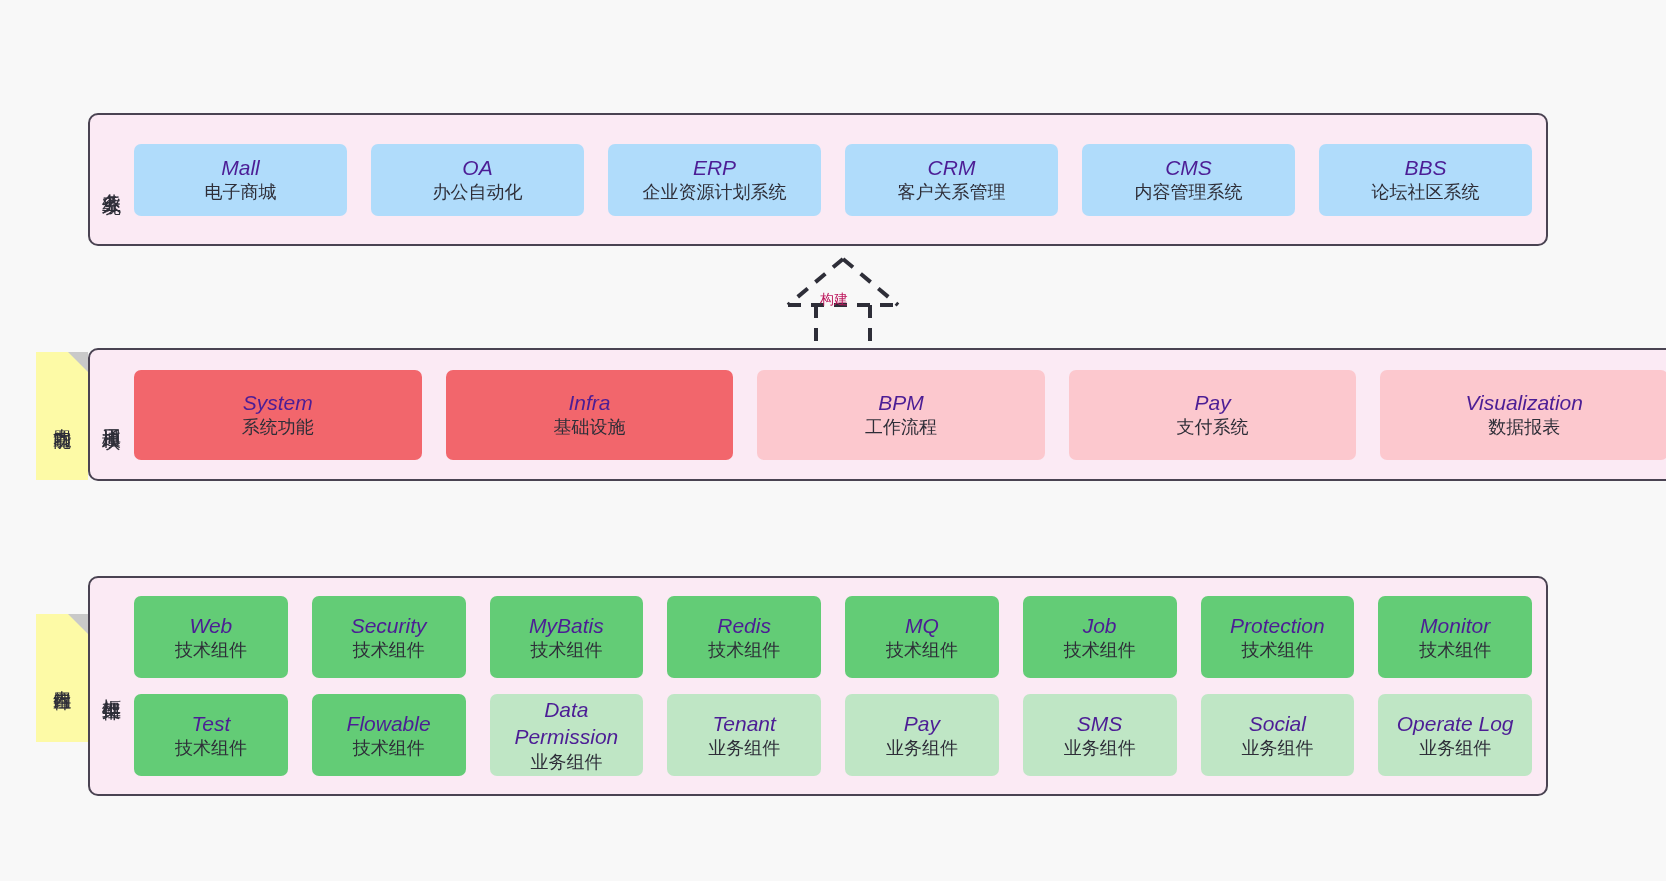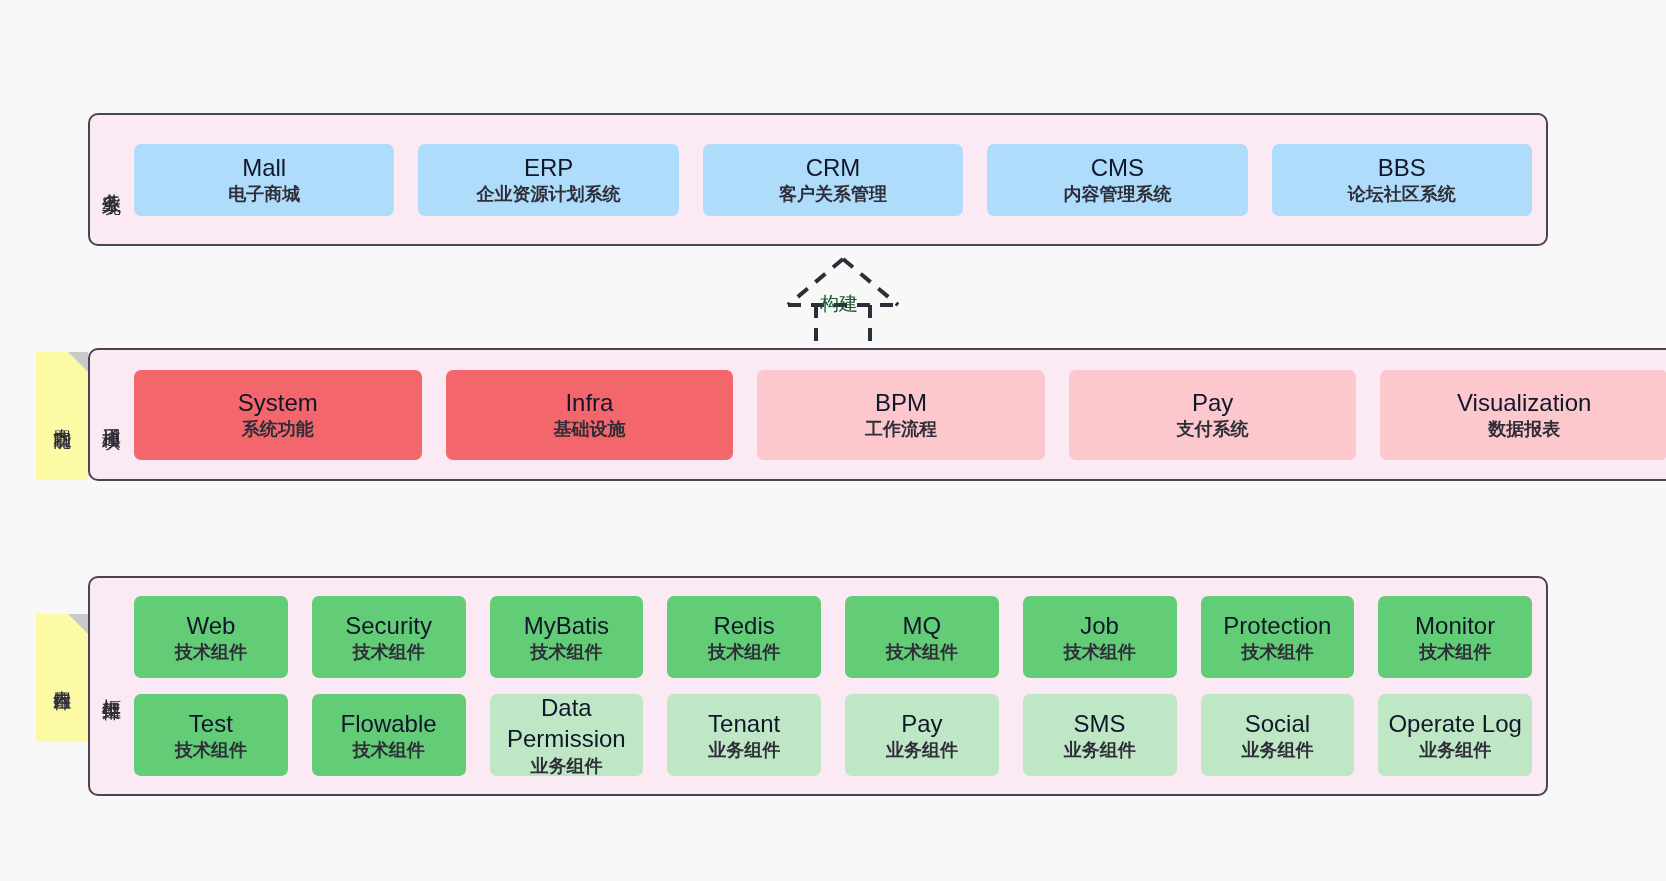--- a/index.html
+++ b/index.html
@@ -71,27 +71,27 @@
     border-radius: 7px;
     display: flex;
     flex-direction: column;
     align-items: center;
     justify-content: center;
     text-align: center;
     line-height: 1.30;
     padding: 4px 6px;
   }
   .box .t1 {
-    font-size: 24px;
-    color: #0f172a;
+    font-size: 21px;
+    color: #4c1d95;
+    font-style: italic;
   }
   .box .t2 {
     font-size: 18px;
     color: #2e2e38;
-    font-weight: bold;
   }
 
   .box.blue       { background: #b0dcfb; }
   .box.red        { background: #f2666c; }
   .box.pink       { background: #fcc8ce; }
   .box.green      { background: #63cc76; }
   .box.lightgreen { background: #bfe6c5; }
 
   
   #layer-business {
@@ -162,40 +162,44 @@
     width: 190px;
     height: 100px;
   }
   #arrow-build   { left: 748px; top: 253px; }
   #arrow-impl    { left: 762px; top: 487px; }
 
   .arrow-wrap svg { display: block; }
 
   .arrow-label {
     position: absolute;
-    font-size: 19px;
-    color: #14532d;
+    font-size: 14px;
+    color: #be185d;
     background: transparent;
     white-space: nowrap;
   }
   #arrow-build .arrow-label  { left: 72px; top: 38px; }
   #arrow-impl  .arrow-label  { left: 66px; top: 38px; }
 </style>
 </head>
 <body>
 
 <div class="canvas">
 
   <div class="layer" id="layer-business">
     <div class="layer-title">业务系统</div>
     <div class="layer-body">
       <div class="row">
         <div class="box blue">
           <span class="t1">Mall</span>
           <span class="t2">电子商城</span>
+        </div>
+        <div class="box blue">
+          <span class="t1">OA</span>
+          <span class="t2">办公自动化</span>
         </div>
         <div class="box blue">
           <span class="t1">ERP</span>
           <span class="t2">企业资源计划系统</span>
         </div>
         <div class="box blue">
           <span class="t1">CRM</span>
           <span class="t2">客户关系管理</span>
         </div>
         <div class="box blue">

